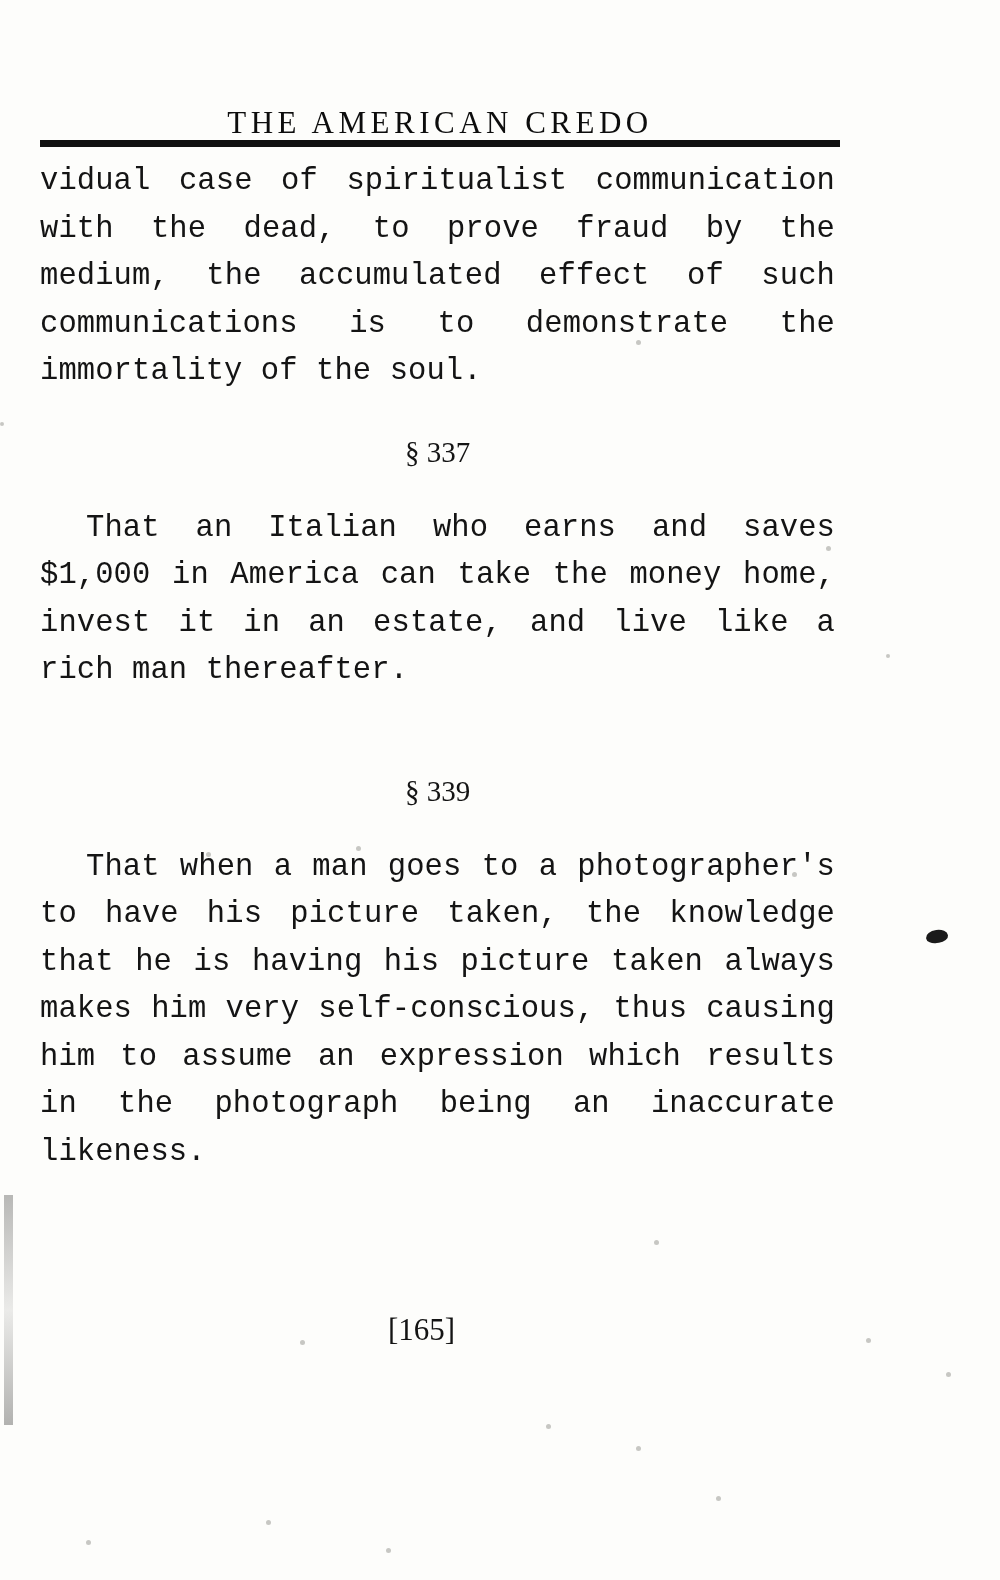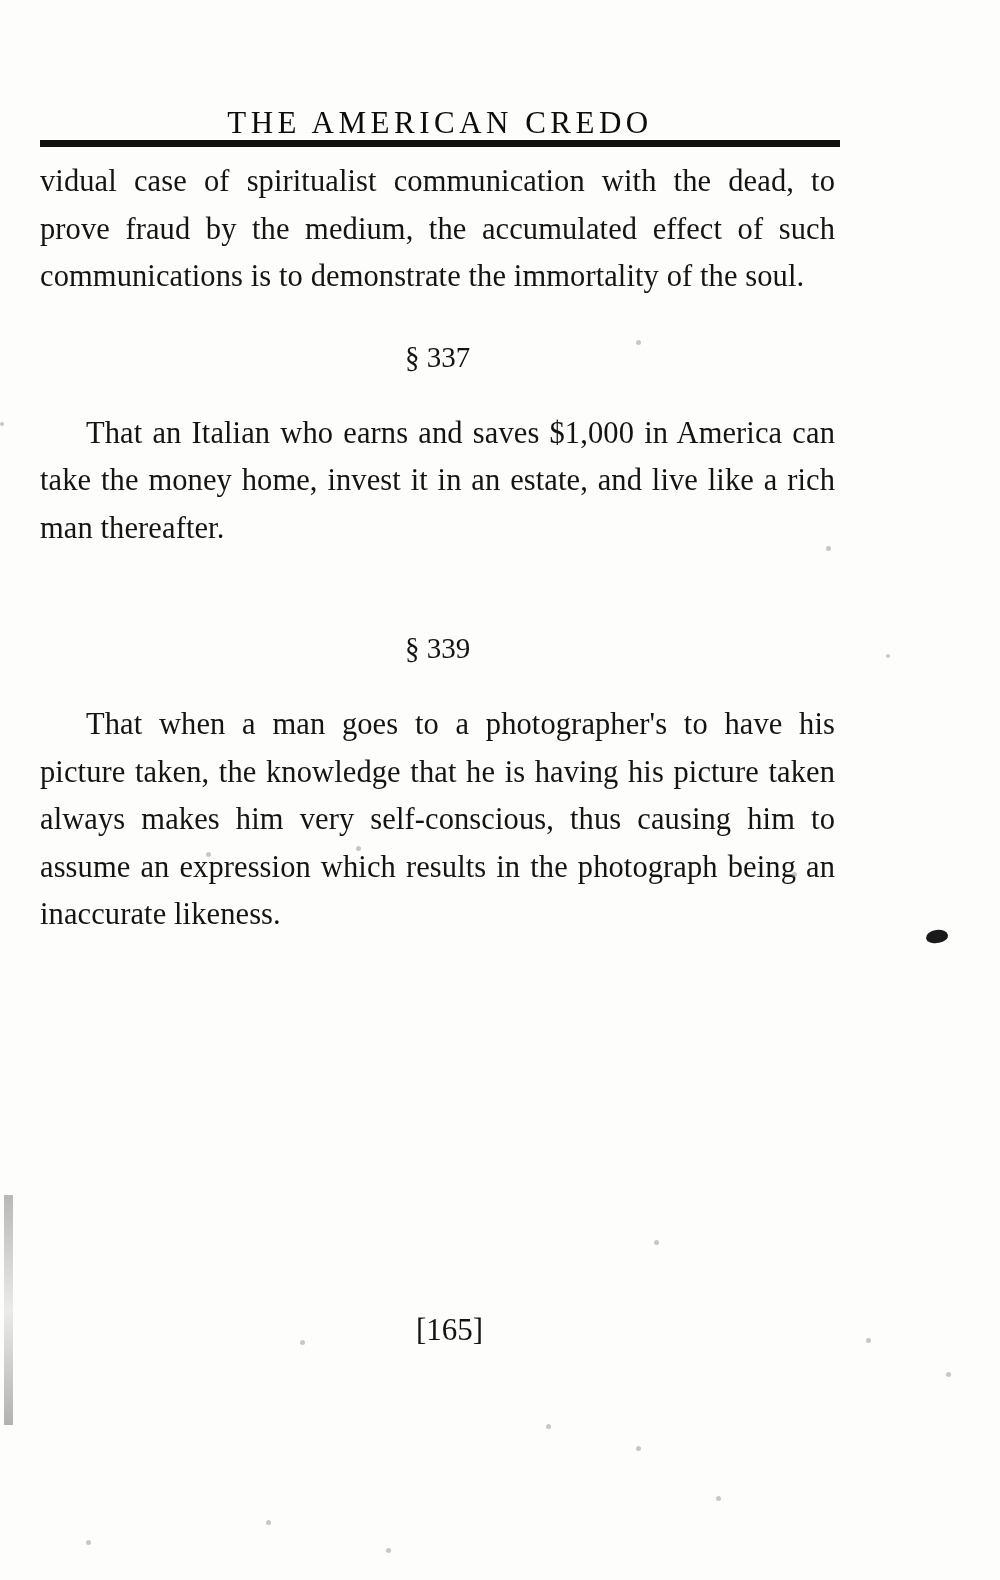--- a/index.html
+++ b/index.html
@@ -51,39 +51,40 @@
     width: 795px;
   }
   p.para {
     margin: 0 0 0 0;
     font-size: 30.5px;
     line-height: 47.5px;
     text-align: justify;
     text-justify: inter-word;
     color: #141414;
     letter-spacing: 0.1px;
+    font-family: Liberation Mono, monospace;
   }
   p.para.indent {
     text-indent: 46px;
   }
   p.para.last-line-center {
     text-align: center;
   }
   .section-num {
     margin: 11px;
     text-align: center;
     font-size: 29px;
     line-height: 47px;
     color: #141414;
   }
   .sp-before-sec { height: 22px; }
   .sp-after-sec { height: 18px; }
   .page-number {
     position: absolute;
-    left: 52px;
+    left: 24px;
     top: 1312px;
     width: 795px;
     text-align: center;
     font-size: 31px;
     color: #141414;
   }
   
   .speck {
     position: absolute;
     background: #9a9a95;

